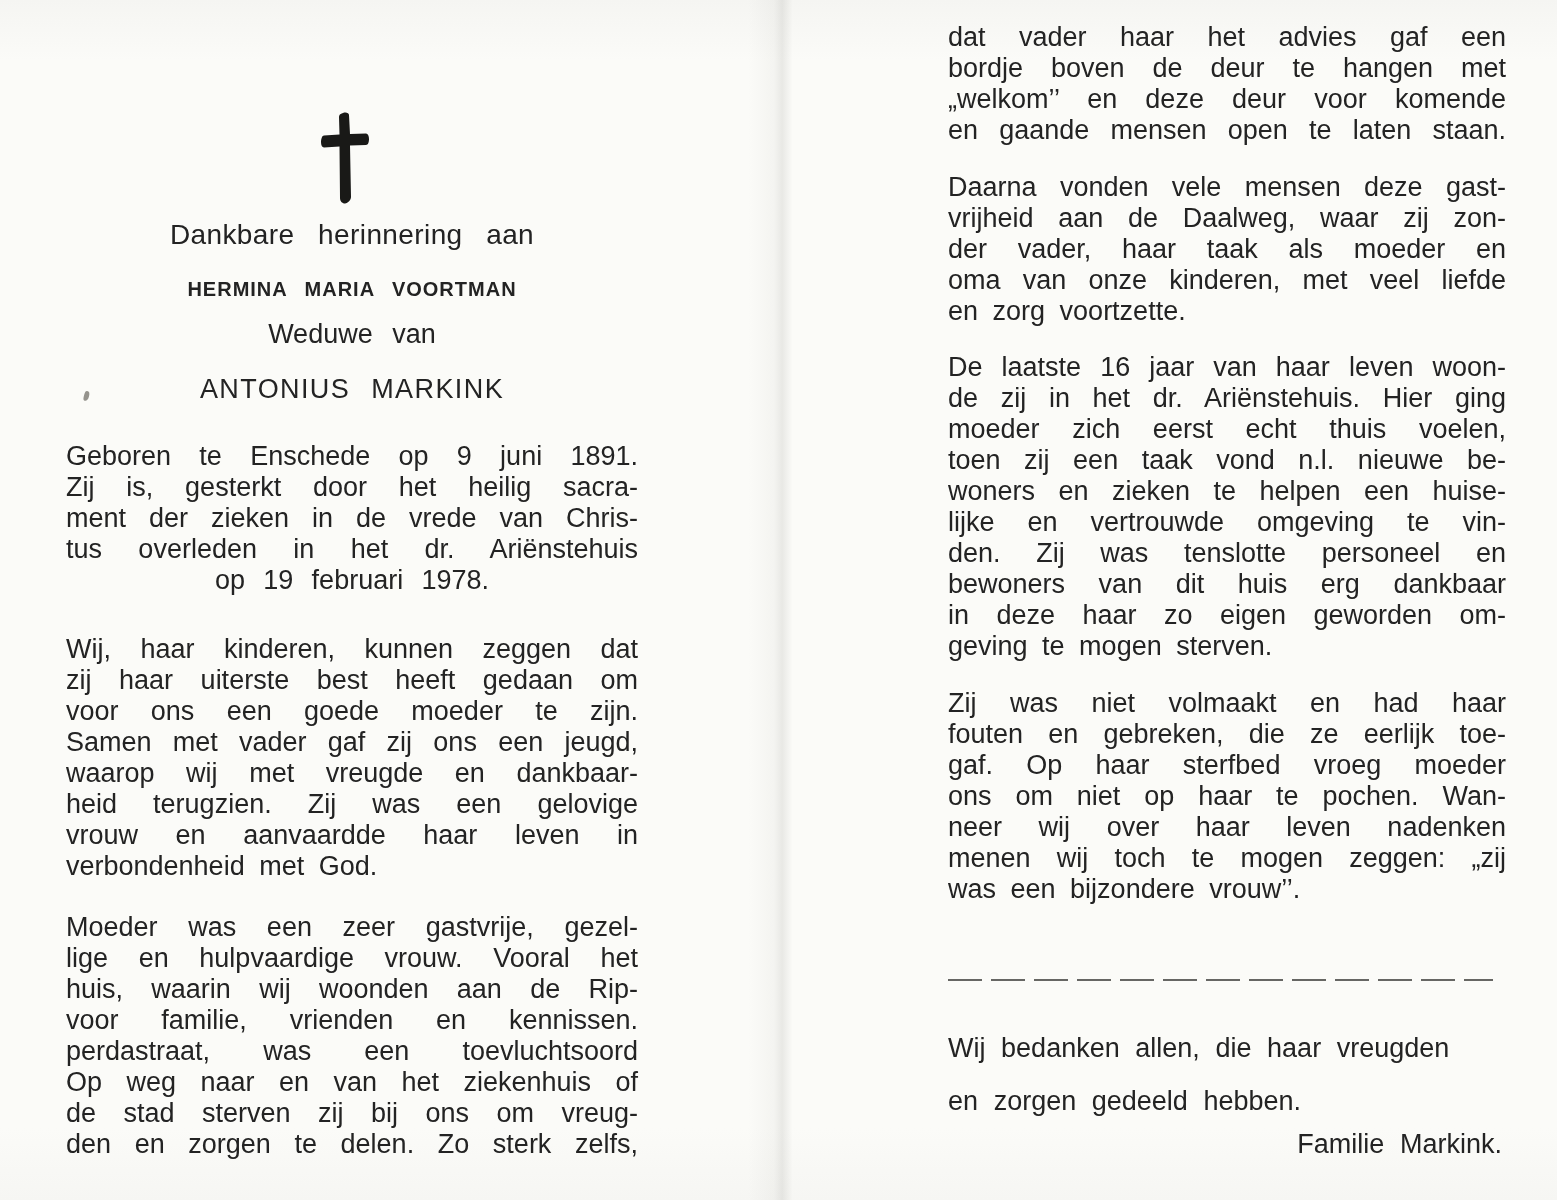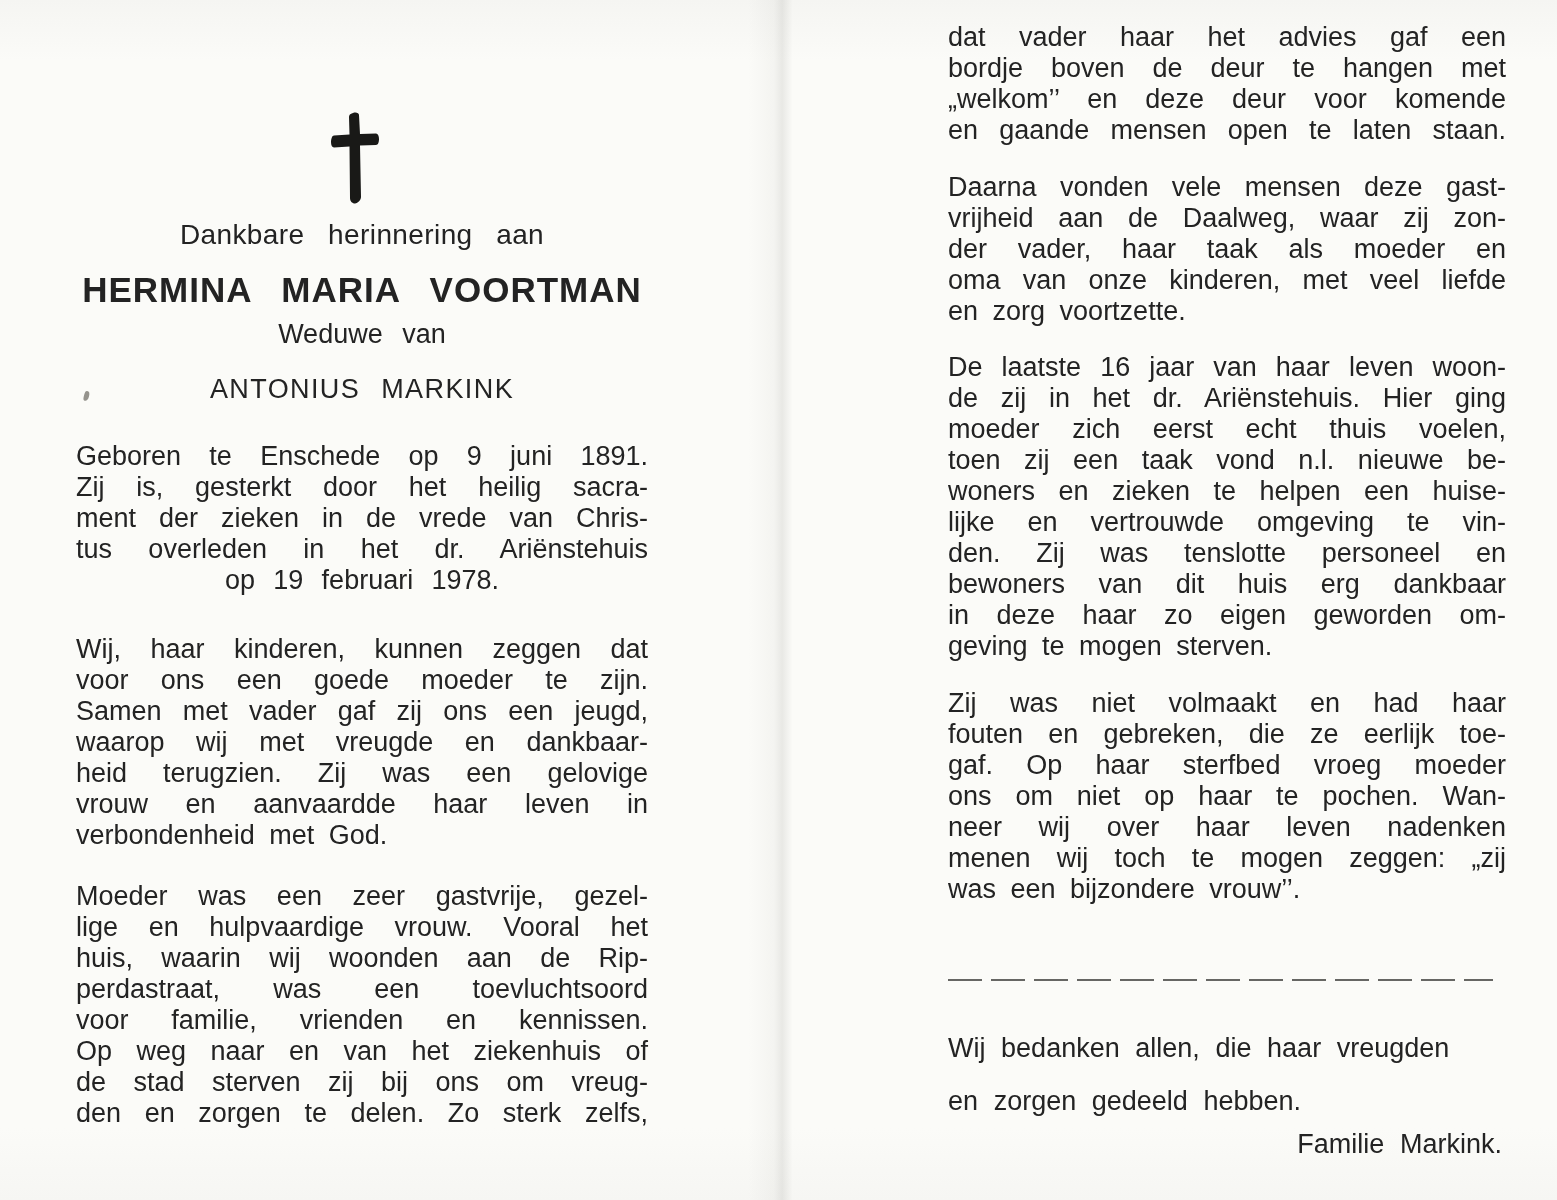--- a/index.html
+++ b/index.html
@@ -18,33 +18,33 @@
   .crease{
     position:absolute;left:748px;top:0;width:62px;height:1200px;
     background:linear-gradient(90deg,rgba(0,0,0,0) 0%,rgba(70,70,62,0.04) 42%,rgba(70,70,62,0.10) 55%,rgba(0,0,0,0) 72%);
   }
   .speck{
     position:absolute;left:84px;top:391px;width:5px;height:10px;
     background:#6a665f;border-radius:45% 55% 60% 40%;
     transform:rotate(14deg);opacity:.7;
   }
   .col{position:absolute;top:0;}
-  .left-col{left:76px;width:572px;}
+  .left-col{left:66px;width:572px;}
   .right-col{left:948px;width:558px;}
 
   .ln{font-size:27px;line-height:31px;word-spacing:0.08em;}
   .j{text-align:justify;text-align-last:justify;text-justify:inter-word;}
   .c{text-align:center;word-spacing:0.4em;}
   .last{text-align:left;word-spacing:0.26em;}
 
   .cross-wrap{margin-top:112px;height:94px;display:flex;justify-content:center;}
   .cross-wrap svg{transform:translateX(-7px);}
 
   .dedication{margin-top:13px;font-size:28px;line-height:31px;text-align:center;word-spacing:0.55em;letter-spacing:0.4px;}
-  .name{margin-top:24px;font-size:35px;line-height:31px;font-weight:700;text-align:center;word-spacing:0.55em;letter-spacing:1px;}
+  .name{margin-top:24px;font-size:20px;line-height:31px;font-weight:700;text-align:center;word-spacing:0.55em;letter-spacing:1px;}
   .widow{margin-top:14px;font-size:27px;line-height:31px;text-align:center;word-spacing:0.45em;}
   .husband{margin-top:24px;font-size:27px;line-height:31px;text-align:center;word-spacing:0.45em;letter-spacing:1.4px;}
 
   .p-top24{margin-top:36px;}
   .p-top22{margin-top:22px;}
   .p-gap38{margin-top:38px;}
   .p-gap30{margin-top:30px;}
   .p-gap26{margin-top:26px;}
   .p-gap25{margin-top:25px;}
 
@@ -79,34 +79,35 @@
     <div class="para p-top24">
       <div class="ln j">Geboren te Enschede op 9 juni 1891.</div>
       <div class="ln j">Zij is, gesterkt door het heilig sacra-</div>
       <div class="ln j">ment der zieken in de vrede van Chris-</div>
       <div class="ln j">tus overleden in het dr. Ariënstehuis</div>
       <div class="ln c">op 19 februari 1978.</div>
     </div>
 
     <div class="para p-gap38">
       <div class="ln j">Wij, haar kinderen, kunnen zeggen dat</div>
+      <div class="ln j">zij haar uiterste best heeft gedaan om</div>
       <div class="ln j">voor ons een goede moeder te zijn.</div>
       <div class="ln j">Samen met vader gaf zij ons een jeugd,</div>
       <div class="ln j">waarop wij met vreugde en dankbaar-</div>
       <div class="ln j">heid terugzien. Zij was een gelovige</div>
       <div class="ln j">vrouw en aanvaardde haar leven in</div>
       <div class="ln last">verbondenheid met God.</div>
     </div>
 
     <div class="para p-gap30">
       <div class="ln j">Moeder was een zeer gastvrije, gezel-</div>
       <div class="ln j">lige en hulpvaardige vrouw. Vooral het</div>
       <div class="ln j">huis, waarin wij woonden aan de Rip-</div>
+      <div class="ln j">voor familie, vrienden en kennissen.</div>
       <div class="ln j">perdastraat, was een toevluchtsoord</div>
-      <div class="ln j">voor familie, vrienden en kennissen.</div>
       <div class="ln j">Op weg naar en van het ziekenhuis of</div>
       <div class="ln j">de stad sterven zij bij ons om vreug-</div>
       <div class="ln j">den en zorgen te delen. Zo sterk zelfs,</div>
     </div>
   </section>
 
   <section class="col right-col">
     <div class="para p-top22">
       <div class="ln j">dat vader haar het advies gaf een</div>
       <div class="ln j">bordje boven de deur te hangen met</div>

